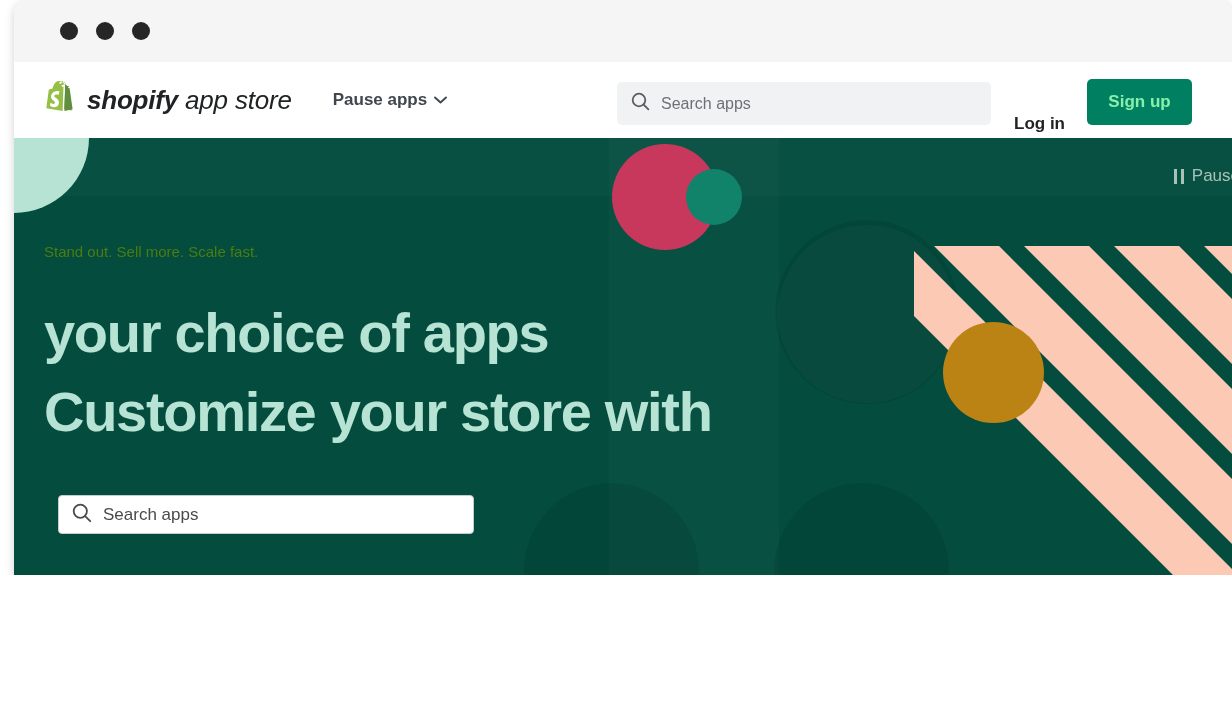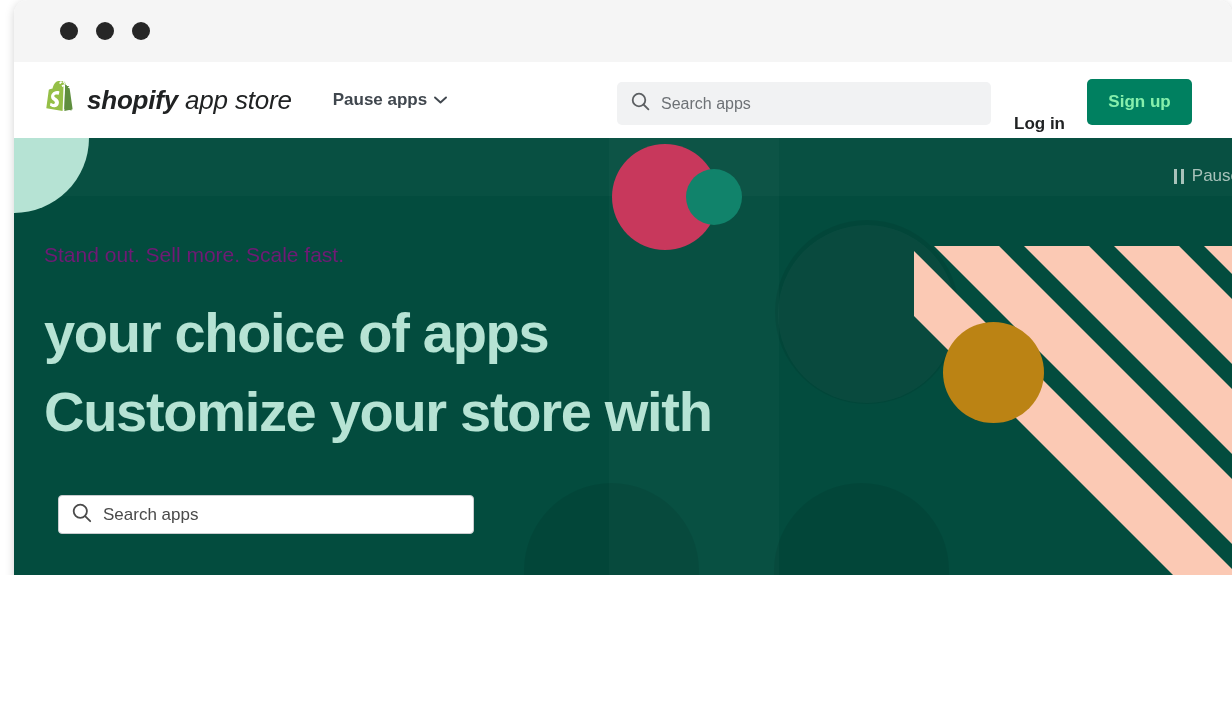--- a/index.html
+++ b/index.html
@@ -284,22 +284,22 @@
   .hero-copy {
     position: absolute;
     left: 30px;
     top: 0;
     z-index: 6;
   }
   .eyebrow {
     position: absolute;
     top: 105px;
     left: 0;
-    font-size: 21px;
-    color: #701a75;
+    font-size: 15px;
+    color: #4d7c0f;
     white-space: nowrap;
   }
   .headline {
     position: absolute;
     top: 155px;
     left: 0;
     font-size: 56px;
     font-weight: 700;
     line-height: 79px;
     letter-spacing: -1.3px;

